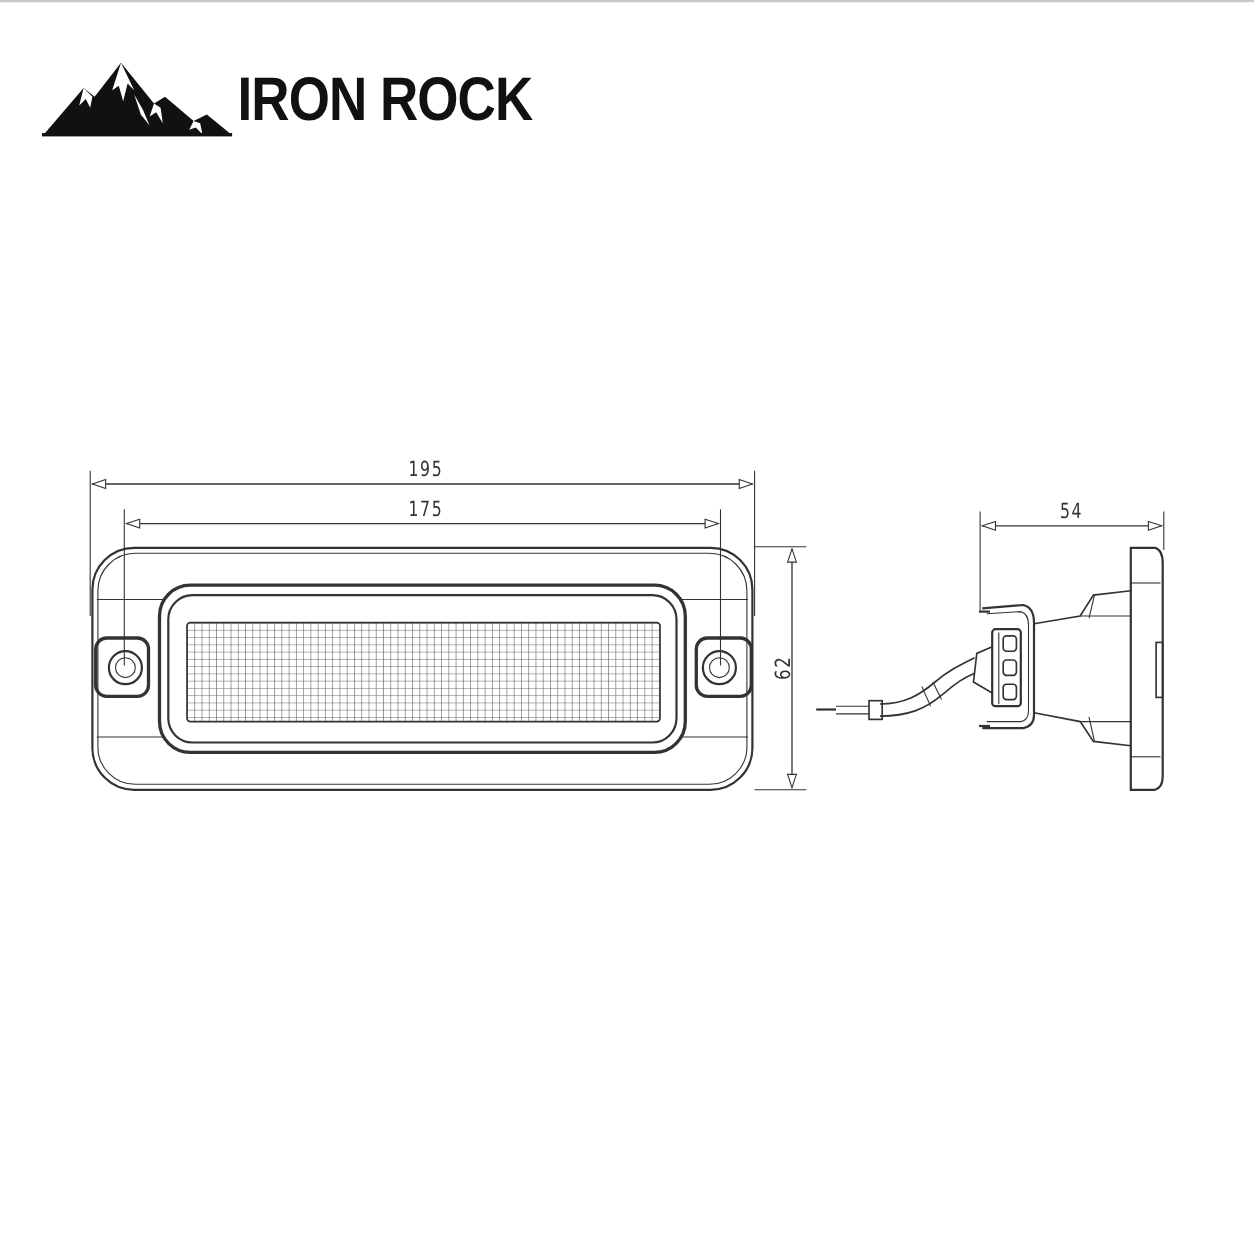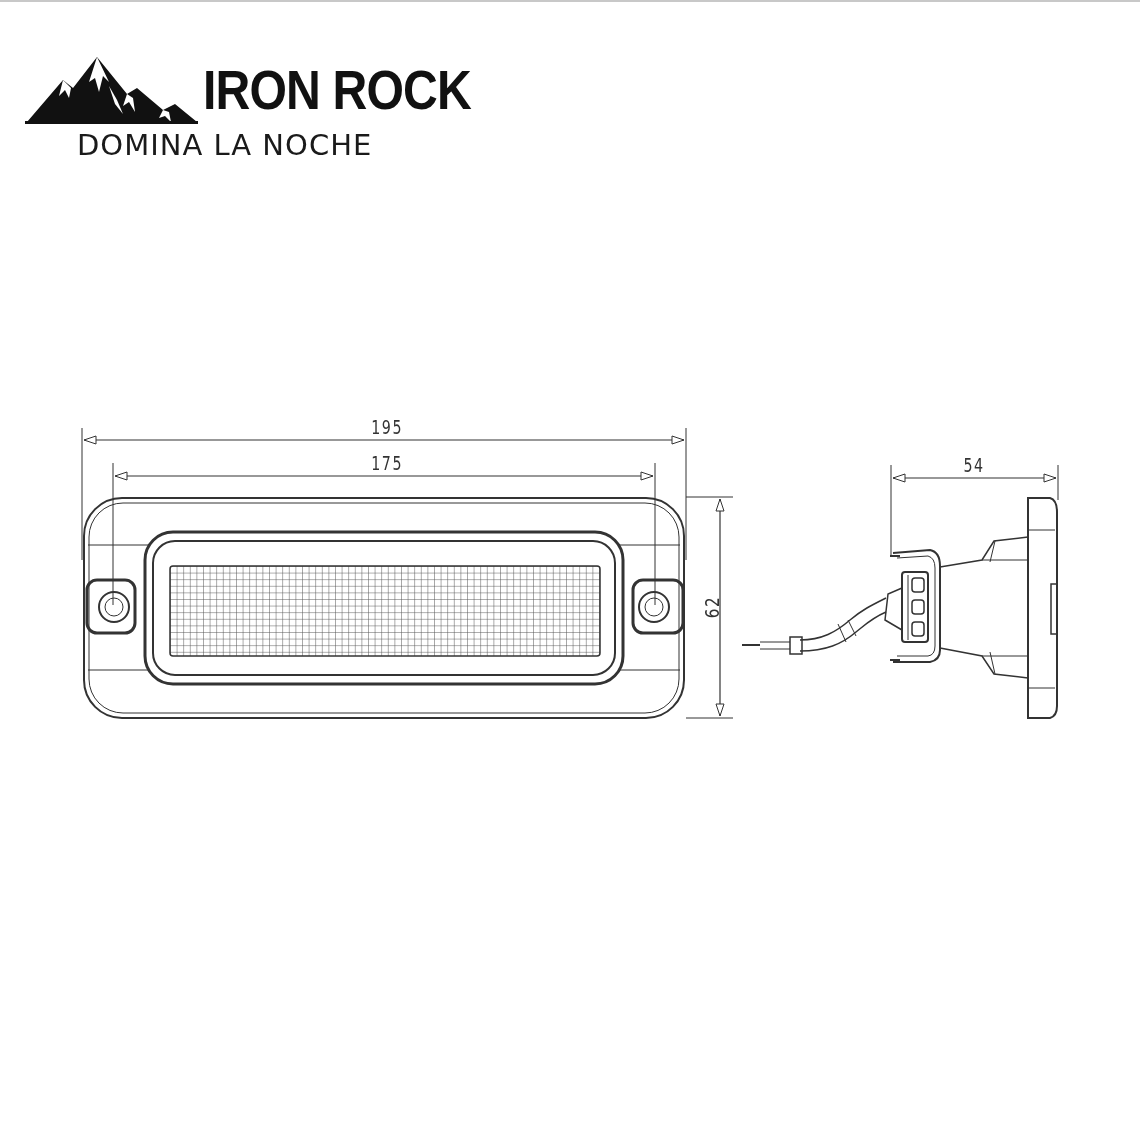--- a/index.html
+++ b/index.html
@@ -1,18 +1,18 @@
 <!DOCTYPE html>
 <html><head>
 <meta charset="utf-8">
 <style>
   html, body { margin: 0; padding: 0; background: #ffffff; }
   body { width: 1140px; height: 1140px; position: relative; overflow: hidden; font-family: "Liberation Sans", sans-serif; }
   .top-rule { position: absolute; left: 0; top: 0; width: 1140px; height: 2px; background: #c8c8c8; }
-  .logo { position: absolute; left: 25px; top: 52px; width: 460px; height: 115px; }
+  .logo { position: absolute; left: 38px; top: 52px; width: 460px; height: 115px; }
   .logo-mountain { position: absolute; left: 0; top: 0; }
   .brand-name { position: absolute; left: 178px; top: 8px; font-family: "Liberation Sans", sans-serif; font-weight: 700;
     font-size: 56px; line-height: 60px; color: #111; letter-spacing: -1px; transform: scaleX(0.86); transform-origin: left top; white-space: nowrap; }
   .tagline { position: absolute; left: 52px; top: 76px; font-family: "DejaVu Sans", sans-serif; font-size: 29px; line-height: 34px;
     color: #1a1a1a; letter-spacing: 1px; white-space: nowrap; font-weight: 400; }
   .drawing { position: absolute; left: 0; top: 0; }
   .dim-label { position: absolute; font-family: "DejaVu Sans", sans-serif; font-size: 19px; color: #333; letter-spacing: 2px; transform: scaleX(0.75); transform-origin: center; }
 </style>
 </head>
 <body>
@@ -23,21 +23,20 @@
   <svg class="logo-mountain" width="175" height="75" viewBox="0 0 175 75">
     <polygon points="2,70 38,28 48,36 72,5 102,42 112,36 138,58 150,52 172,70" fill="#111"></polygon>
     <polygon points="72,5 64,30 70,26 74,40 78,24 84,30" fill="#fff"></polygon>
     <polygon points="38,28 34,44 40,38 44,46 46,36" fill="#fff"></polygon>
     <polygon points="102,42 98,54 104,50 110,60 108,46" fill="#fff"></polygon>
     <polygon points="138,58 134,66 140,64 146,70 144,60" fill="#fff"></polygon>
     <polygon points="84,34 92,48 98,62 90,52" fill="#fff"></polygon>
     <rect x="0" y="69" width="173" height="3" fill="#111"></rect>
   </svg>
   <div class="brand-name">IRON ROCK</div>
-  <div class="tagline">DOMINA LA NOCHE</div>
 </div>
 
 <svg class="drawing" width="1140" height="1140" viewBox="0 0 1140 1140">
   <defs>
     <pattern id="ledgrid" x="170" y="566" width="6.6" height="6.6" patternUnits="userSpaceOnUse">
       <rect width="6.6" height="6.6" fill="#fff"></rect>
       <path d="M0 0 H6.6 M0 0 V6.6" stroke="#555" stroke-width="1"></path>
     </pattern>
   </defs>
 

